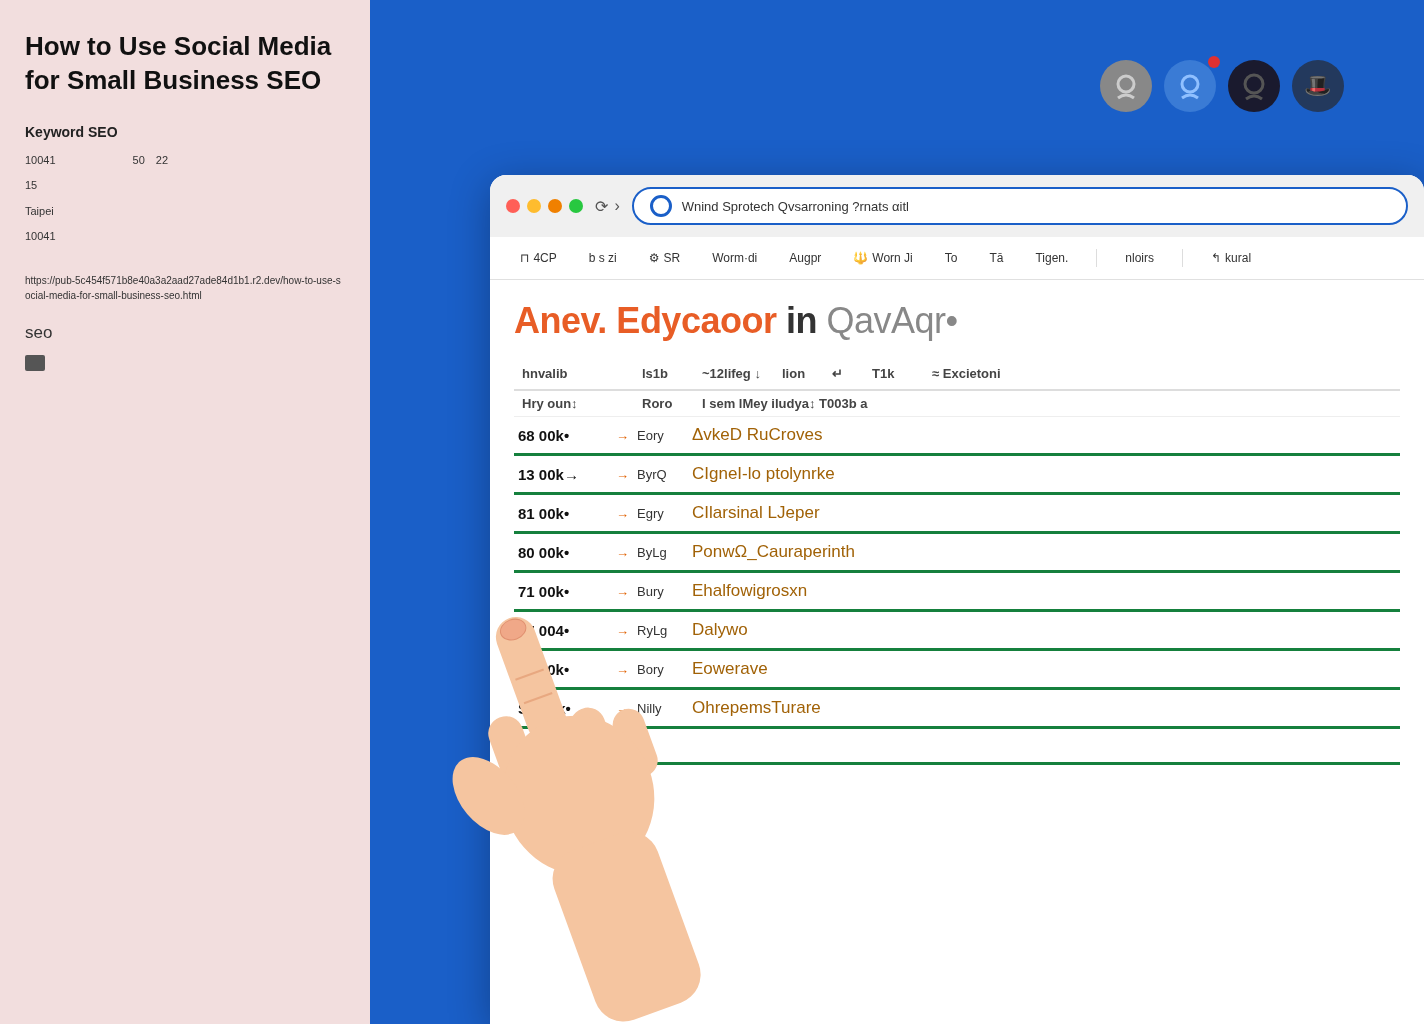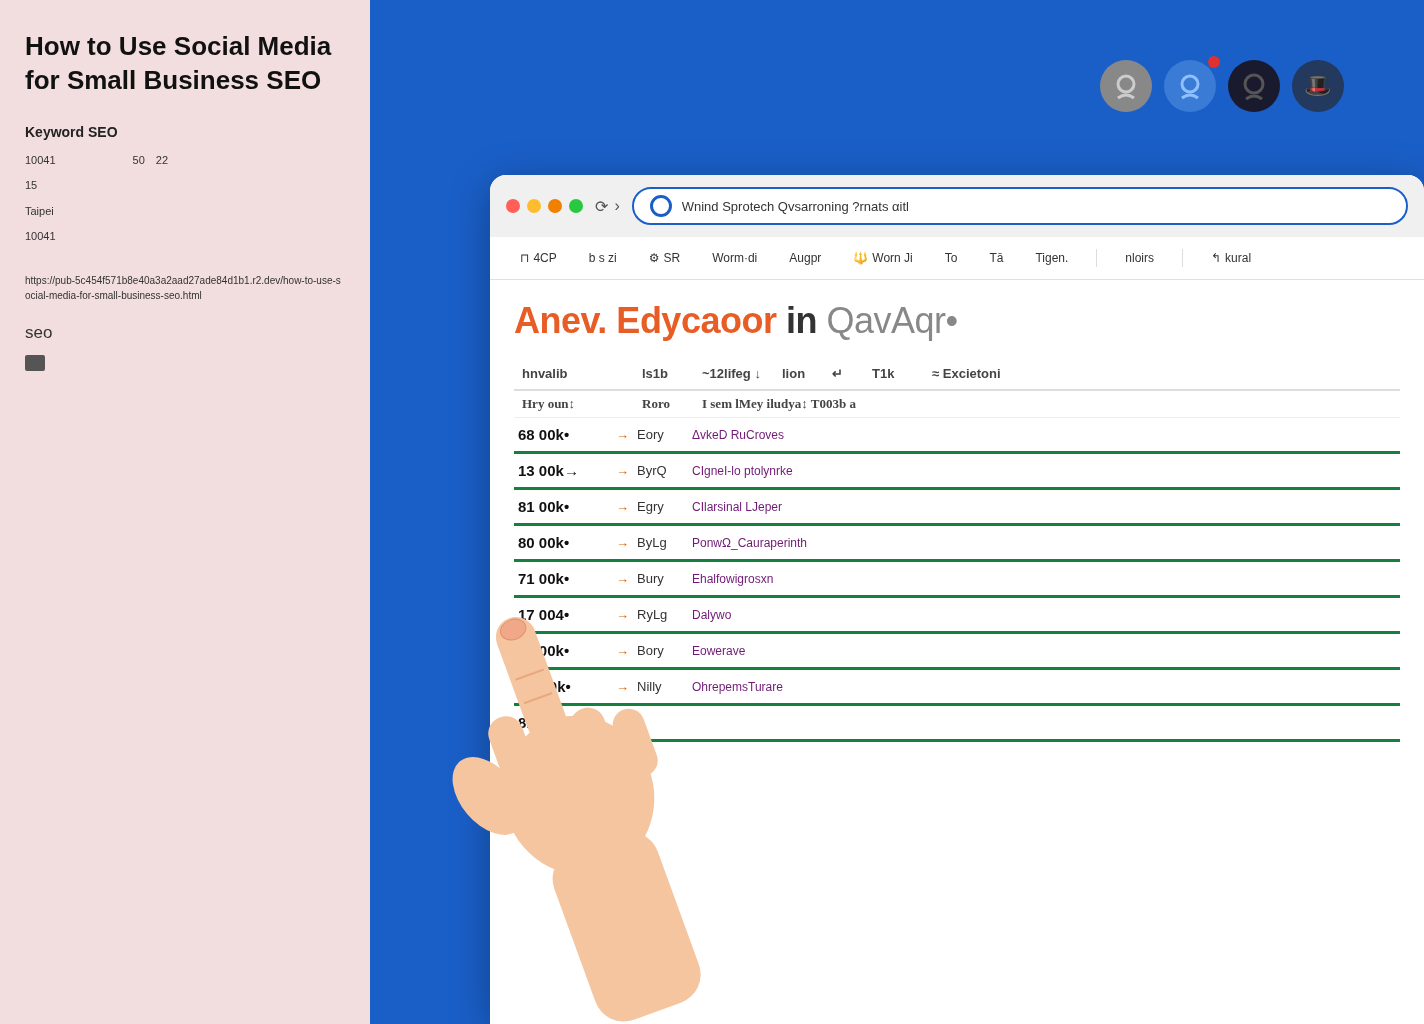--- a/index.html
+++ b/index.html
@@ -244,21 +244,20 @@
     .tbl-col-5 { width: 40px; font-size: 13px; font-weight: 600; color: #444; padding: 0 8px; }
     .tbl-col-6 { flex: 1; font-size: 13px; font-weight: 600; color: #444; padding: 0 8px; }
 
     .tbl-sub-row {
       display: flex;
       align-items: center;
       padding: 5px 0;
       border-bottom: 1px solid #eee;
       font-size: 12px;
       color: #888;
-      font-family: Liberation Serif, serif;
     }
 
     .tbl-data-row {
       display: flex;
       align-items: center;
       padding: 8px 0;
       border-bottom: 3px solid #15803d;
     }
 
     .vol-cell {
@@ -277,22 +276,22 @@
 
     .name-cell {
       width: 55px;
       font-size: 13px;
       color: #333;
       padding: 0 6px;
     }
 
     .desc-cell {
       flex: 1;
-      font-size: 12px;
-      color: #701a75;
+      font-size: 17px;
+      color: #a16207;
       padding: 0 6px;
     }
 
     
     .toolbar-btn {
       display: flex;
       align-items: center;
       gap: 4px;
       font-size: 12px;
       color: #333;

